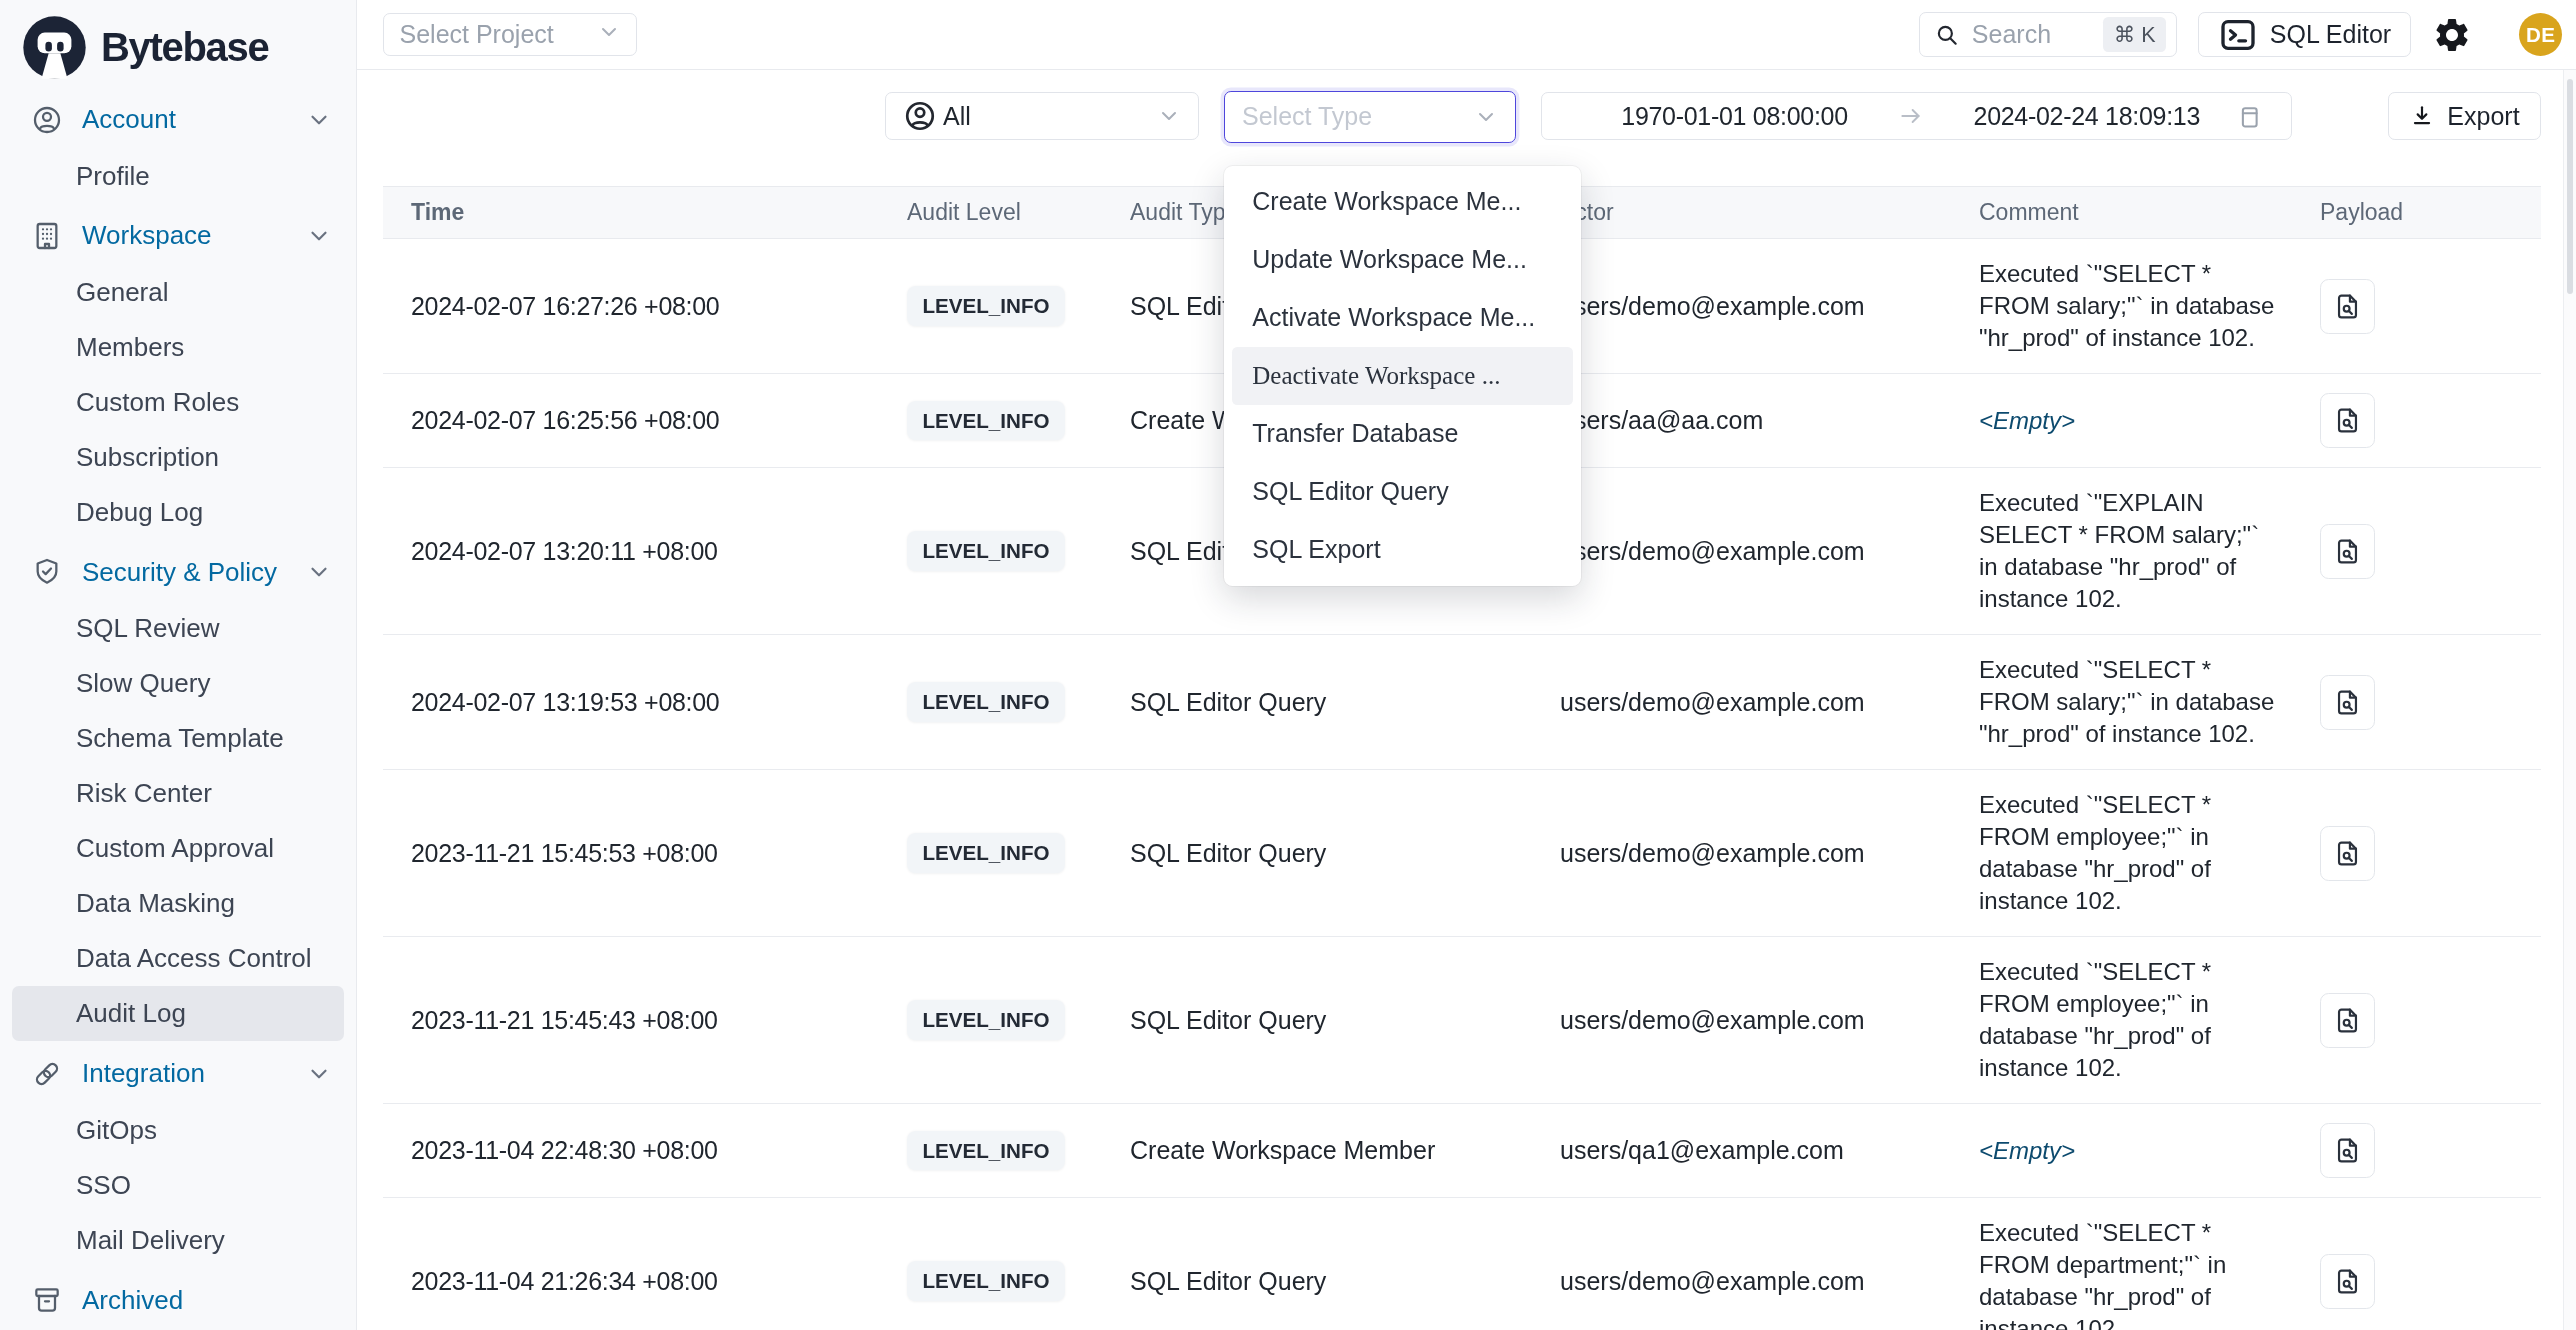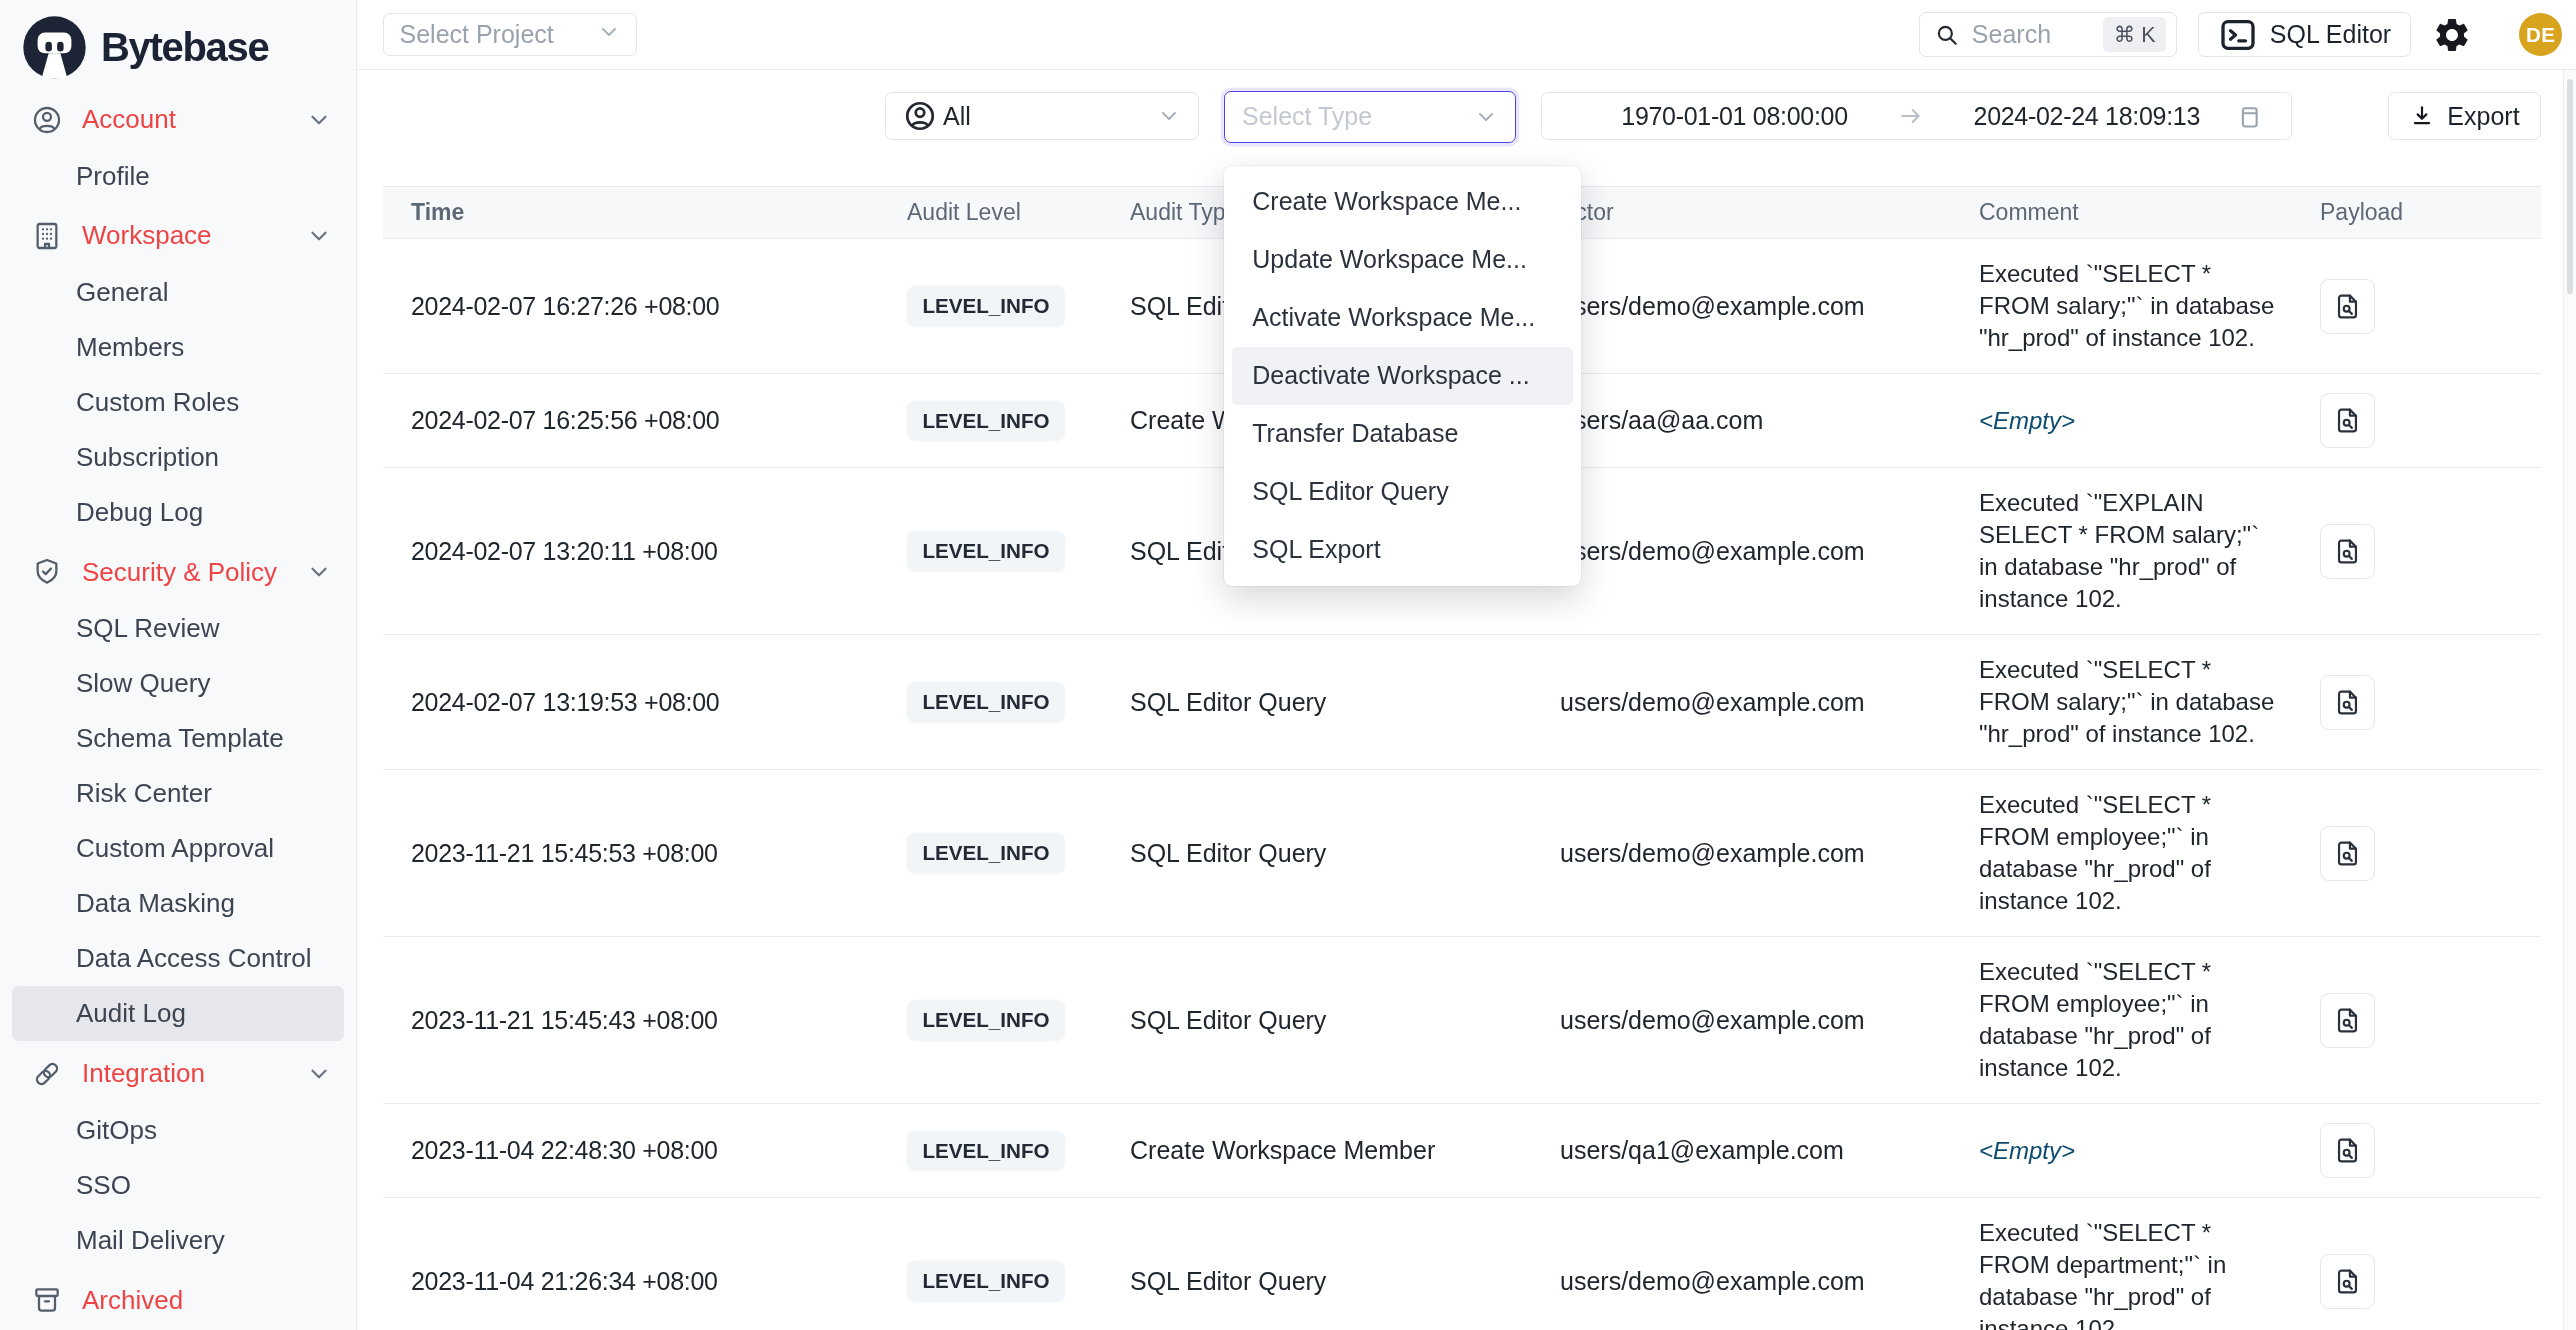--- a/index.html
+++ b/index.html
@@ -8,21 +8,21 @@
   .app { position:relative; width:2576px; height:1330px; }
 
   
   .sidebar { position:absolute; left:0; top:0; width:357px; height:1330px;
     background:#f8f9fb; border-right:0.9px solid #e8eaee; }
   .logo { display:flex; align-items:center; gap:13.7px; padding:12px 0 0 22.3px; height:82px; }
   .logo-icon svg { width:65px; height:65px; display:block; }
   .logo-text { font-size:40px; font-weight:800; color:#1b2334; letter-spacing:-1.3px; }
   .nav { margin-top:8.6px; }
   .nav-group { display:flex; align-items:center; height:58px; margin:3.4px 12px 0;
-    padding:0 12px 0 19px; border-radius:6.9px; color:#ef4444; font-size:26px; font-weight:500; }
+    padding:0 12px 0 19px; border-radius:6.9px; color:#0369a1; font-size:26px; font-weight:500; }
   .nav-group .gicon { width:32px; height:32px; margin-right:19px; color:#545e6b; display:inline-flex; }
   .nav-group .gicon svg { width:32px; height:32px; }
   .nav-group .chev { margin-left:auto; color:#6a7280; display:inline-flex; }
   .nav-group .chev svg { width:26px; height:26px; }
   .nav-item { display:flex; align-items:center; height:55px; margin:0 12px;
     padding-left:64px; border-radius:6.9px; color:#3d4553; font-size:26px; }
   .nav-item.selected { background:#e5e7ec; }
 
   
   .topbar { position:absolute; left:357px; top:0; right:0; height:70px; background:#fff;
@@ -89,21 +89,21 @@
     background:#fff; display:flex; align-items:center; justify-content:center;
     color:#2a313c; cursor:pointer; }
   .payload-btn svg { width:29px; height:29px; }
 
   
   .menu { position:absolute; left:867px; top:96px; width:357px; background:#fff;
     border-radius:8.6px; padding:6.9px 0; z-index:30;
     box-shadow:0 12px 34px rgba(30,35,48,.18), 0 0 0 0.9px rgba(30,35,48,.05); }
   .menu-item { height:58px; display:flex; align-items:center; margin:0 7.7px; padding:0 20.6px;
     border-radius:5.2px; font-size:25px; color:#2b323d; cursor:pointer; white-space:nowrap; }
-  .menu-item.highlighted { background:#f1f2f5; }
+  .menu-item.highlighted { background:#f1f2f5;font-family:Liberation Serif, serif; }
 
   
   .vscroll { position:absolute; right:0; top:0; bottom:0; width:13px; background:#fbfbfc;
     border-left:0.9px solid #eceef1; }
   .vscroll .thumb { position:absolute; right:2.6px; top:8.6px; width:6.9px; height:215px;
     border-radius:3.4px; background:#dadde2; }
 </style>
 </head>
 <body>
 

